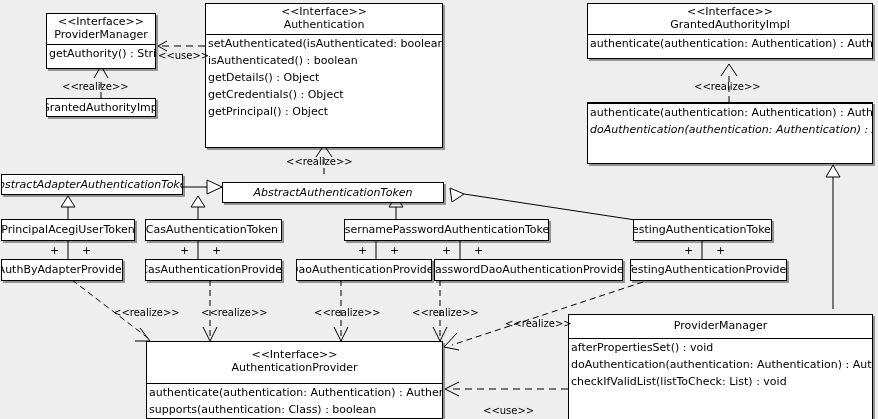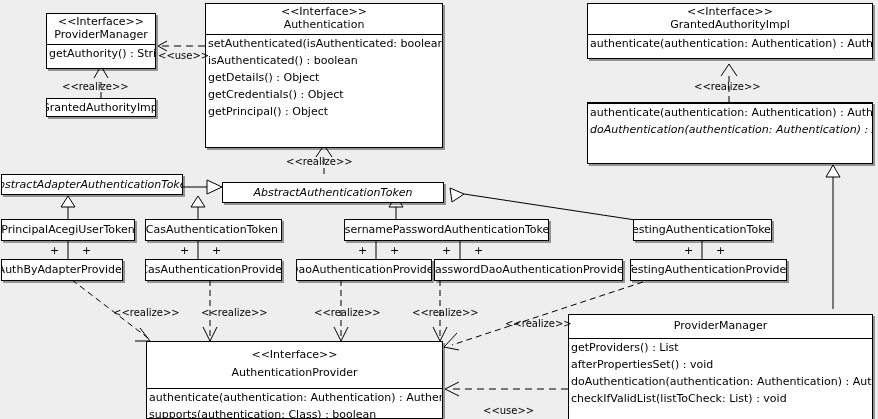--- a/index.html
+++ b/index.html
@@ -243,34 +243,33 @@
     <div class="cname">PasswordDaoAuthenticationProvider</div>
   </div>
 
   <div class="uml plain" style="left:630px;top:259px;width:157px;height:22px;">
     <div class="cname">TestingAuthenticationProvider</div>
   </div>
 
   <div class="uml" style="left:146px;top:341px;width:297px;height:78px;">
     <div class="hdr" style="padding-top:6px;">
       <div class="stereo">&lt;&lt;Interface&gt;&gt;</div>
-      <div class="cname" style="margin-top:5px;">AuthenticationProvider</div>
+      <div class="cname" style="">AuthenticationProvider</div>
     </div>
     <div class="sep ops" style="margin-top:6px;">
       <div class="op">authenticate(authentication: Authentication) : Authentication</div>
       <div class="op">supports(authentication: Class) : boolean</div>
     </div>
   </div>
 
   <div class="uml" style="left:568px;top:314px;width:305px;height:110px;">
     <div class="hdr titleonly" style="padding:4px 0 5px 0;">
       <div class="cname">ProviderManager</div>
     </div>
     <div class="sep ops">
-      <div class="op">getProviders() : List</div>
       <div class="op">afterPropertiesSet() : void</div>
       <div class="op">doAuthentication(authentication: Authentication) : Authentication</div>
       <div class="op">checkIfValidList(listToCheck: List) : void</div>
     </div>
   </div>
 
   <div class="lbl" style="left:158px;top:50px;">&lt;&lt;use&gt;&gt;</div>
 
   <div class="lbl" style="left:62px;top:81px;">&lt;&lt;realize&gt;&gt;</div>
 

